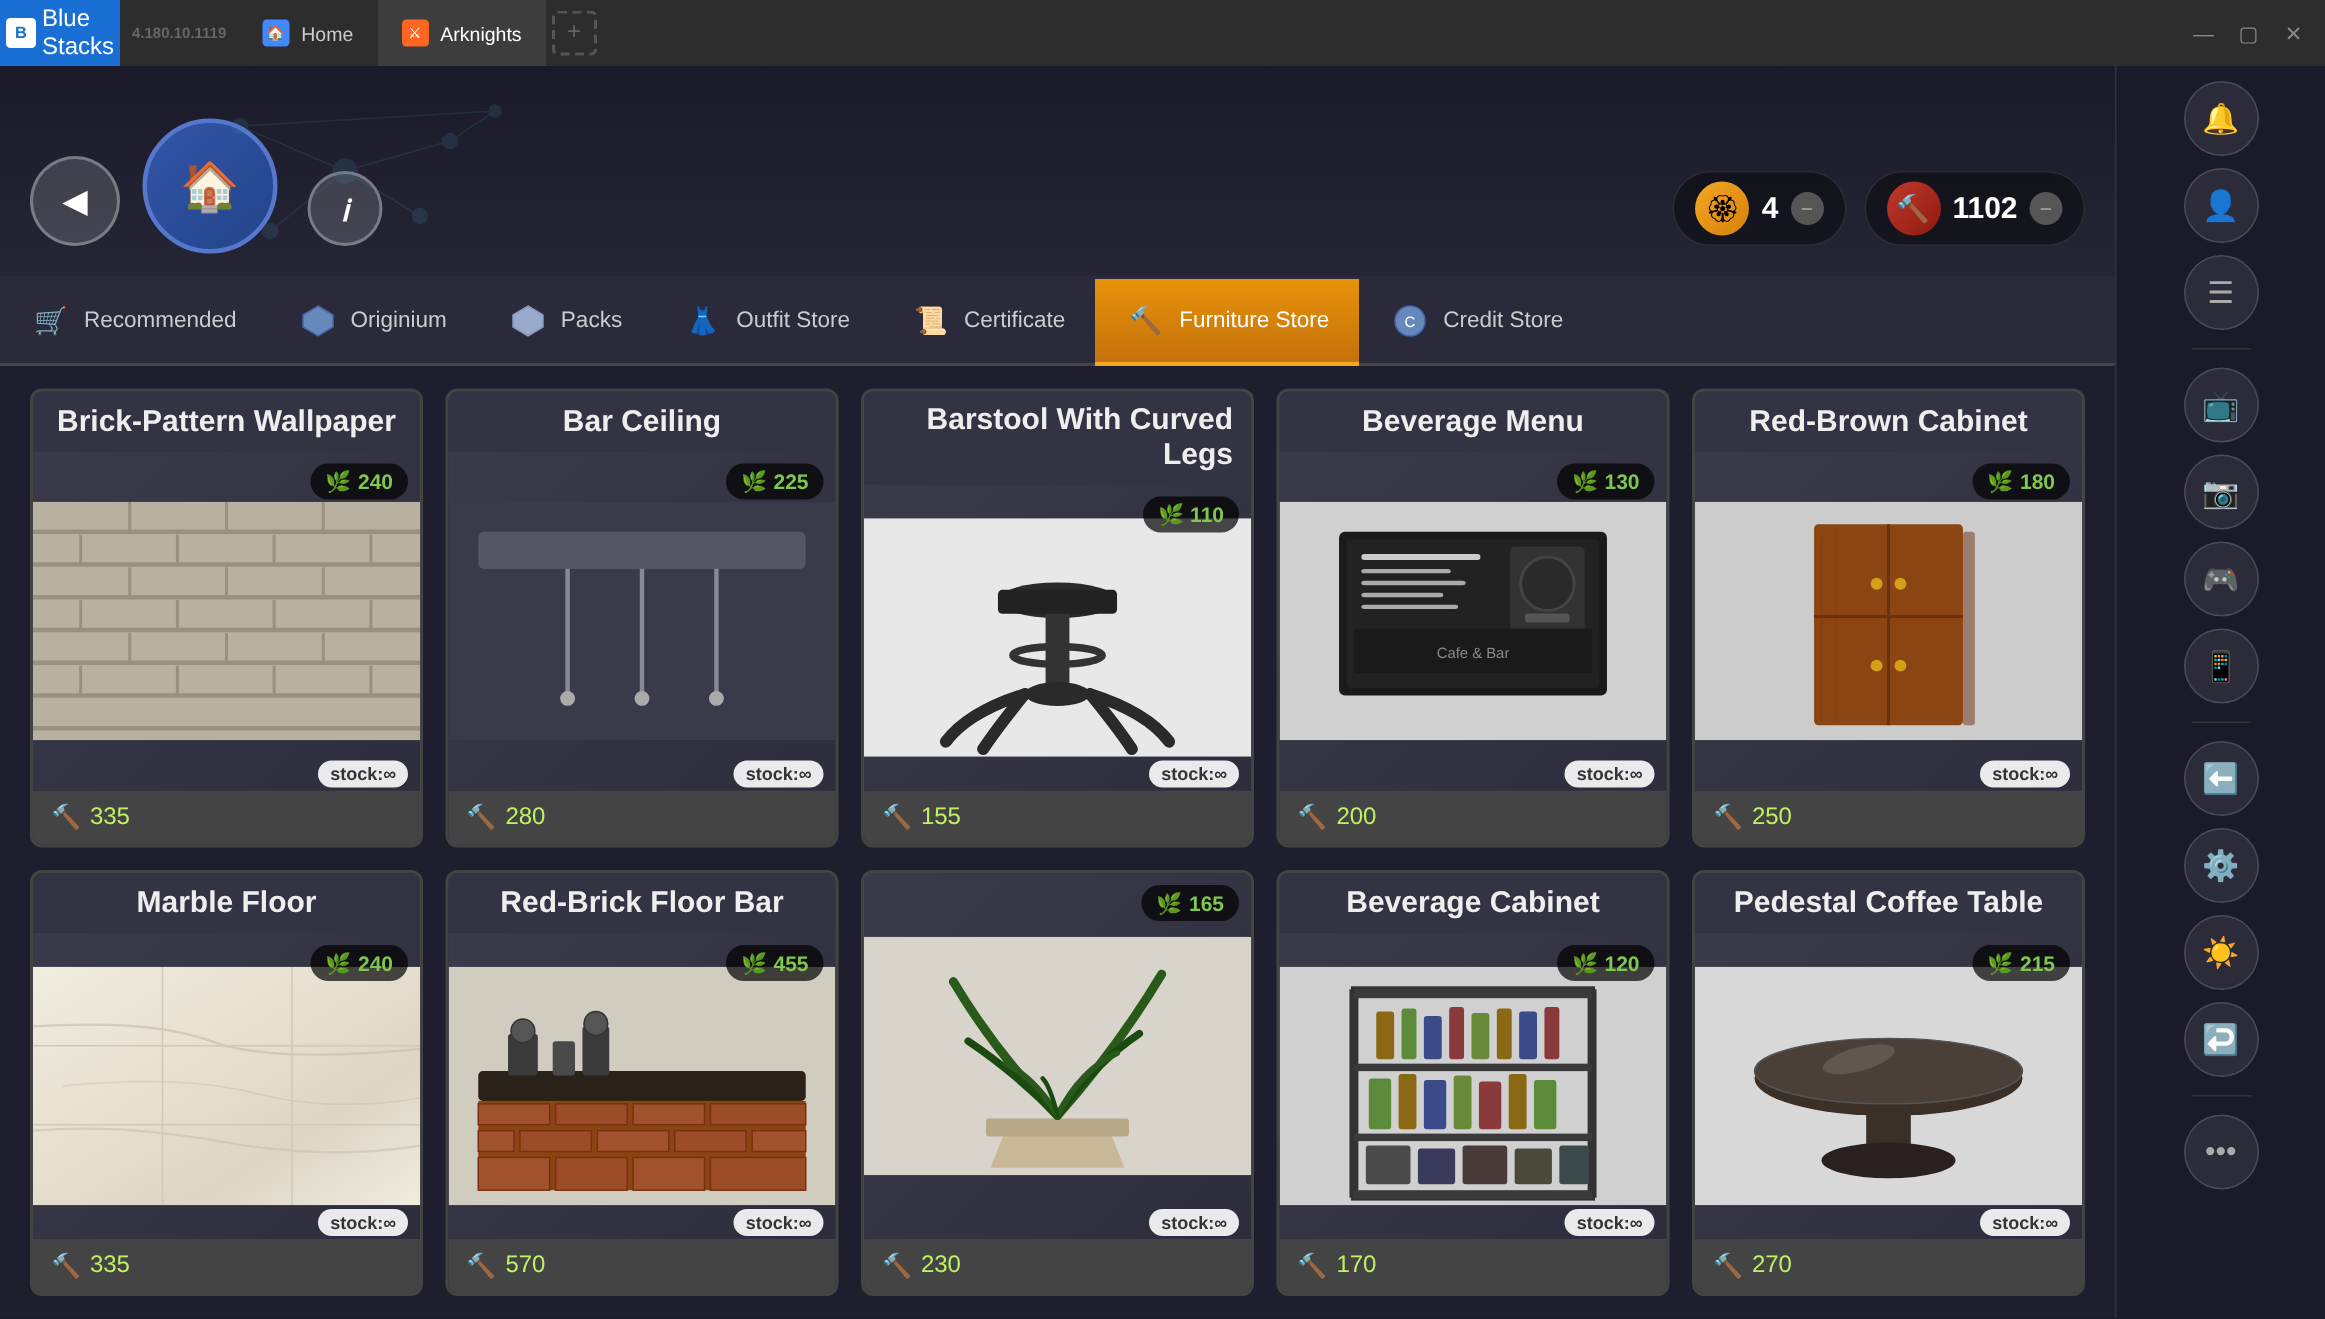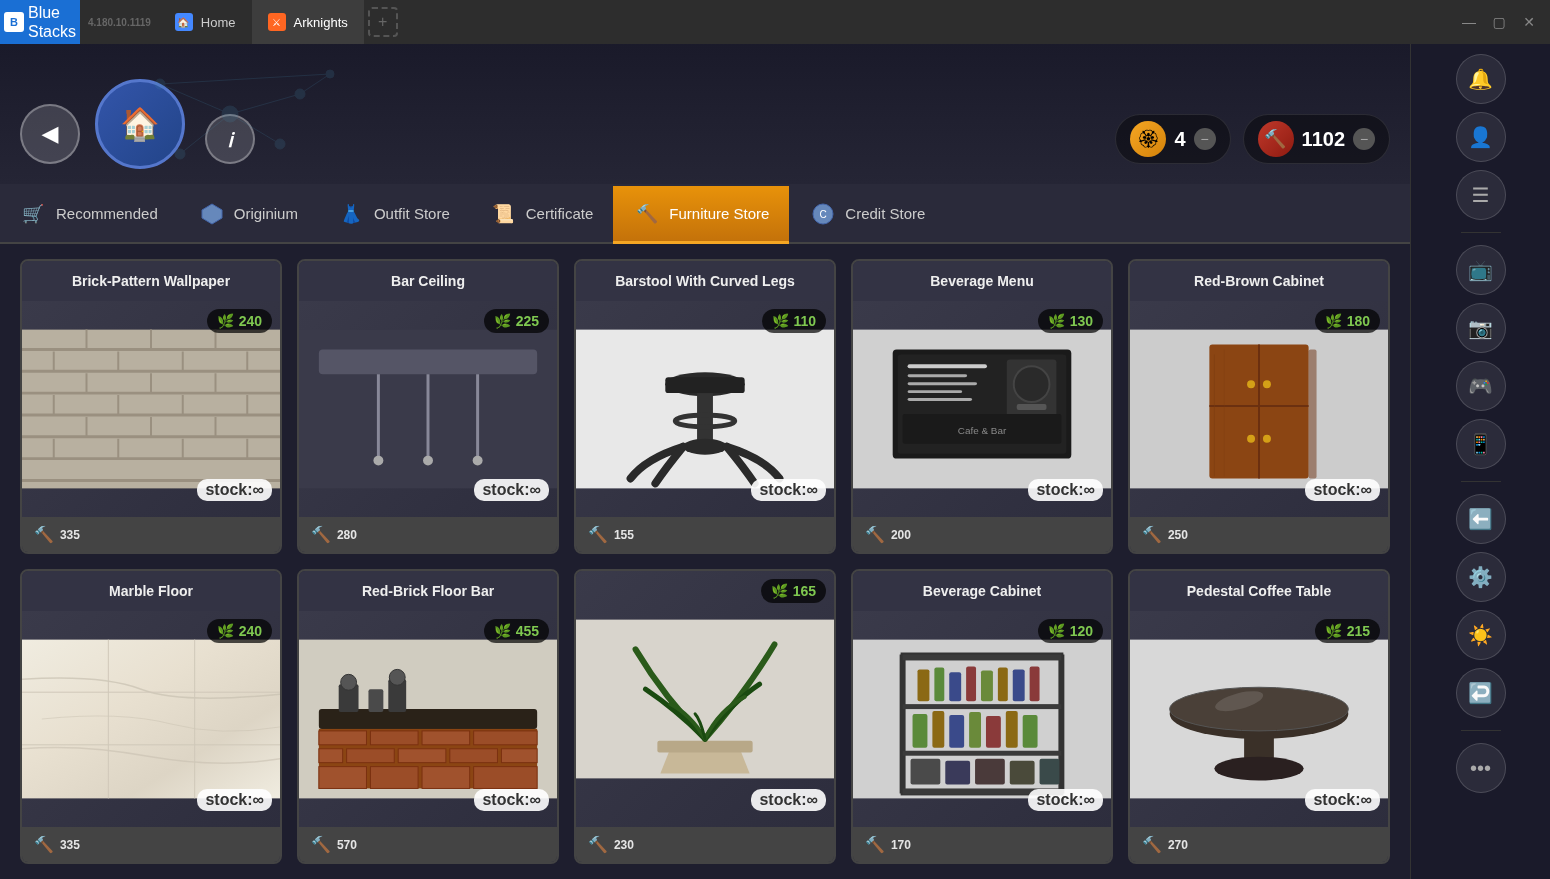--- a/index.html
+++ b/index.html
@@ -188,23 +188,23 @@
       border-radius: 8px;
       overflow: hidden;
       cursor: pointer;
       border: 2px solid #444;
       display: flex;
       flex-direction: column;
     }
     .item-header {
       background: #333344;
       padding: 8px 12px;
-      text-align: left;
+      text-align: right;
       color: #eee;
-      font-size: 14px;
+      font-size: 20px;
       font-weight: 600;
       min-height: 40px;
       display: flex;
       align-items: center;
       justify-content: center;
     }
     .item-image-area {
       flex: 1;
       position: relative;
       background: linear-gradient(135deg, #3a3a4a, #2d2d3d);
@@ -226,44 +226,44 @@
       color: #7fc850;
       font-size: 14px;
       font-weight: bold;
     }
     .leaf-icon {
       color: #7fc850;
       font-size: 14px;
     }
     .stock-badge {
       position: absolute;
-      bottom: 16px;
+      bottom: 2px;
       right: 8px;
       background: rgba(255,255,255,0.9);
       border-radius: 10px;
       padding: 2px 8px;
-      font-size: 16px;
+      font-size: 12px;
       color: #333;
       font-weight: 600;
     }
     .item-footer {
       background: #444;
       padding: 8px 12px;
       display: flex;
       align-items: center;
       gap: 6px;
     }
     .hammer-icon {
       color: #f5a623;
       font-size: 16px;
     }
     .item-price {
-      color: #e5e5e5;
-      font-size: 12px;
-      font-weight: bold;
+      color: #bef264;
+      font-size: 16px;
+      font-weight: normal;
     }
 
     
     .right-sidebar {
       width: 140px;
       height: 835px;
       background: #1a1a2a;
       position: absolute;
       right: 0;
       top: 44px;
@@ -389,20 +389,28 @@
       </div>
       <div class="store-tab">
         <div class="tab-icon-img">
           <svg width="24" height="24" viewBox="0 0 24 24">
               <polygon points="12,2 22,8 22,16 12,22 2,16 2,8" fill="#6688bb" stroke="#4466aa" stroke-width="1"></polygon>
             </svg>
         </div>
         <span>Originium</span>
       </div>
       <div class="store-tab">
+        <div class="tab-icon-img">
+          <svg width="24" height="24" viewBox="0 0 24 24">
+              <polygon points="12,2 22,8 22,16 12,22 2,16 2,8" fill="#99aacc" stroke="#8899bb" stroke-width="1"></polygon>
+            </svg>
+        </div>
+        <span>Packs</span>
+      </div>
+      <div class="store-tab">
         <div class="tab-icon-img">👗</div>
         <span>Outfit Store</span>
       </div>
       <div class="store-tab">
         <div class="tab-icon-img">📜</div>
         <span>Certificate</span>
       </div>
       <div class="store-tab active">
         <div class="tab-icon-img">🔨</div>
         <span>Furniture Store</span>

